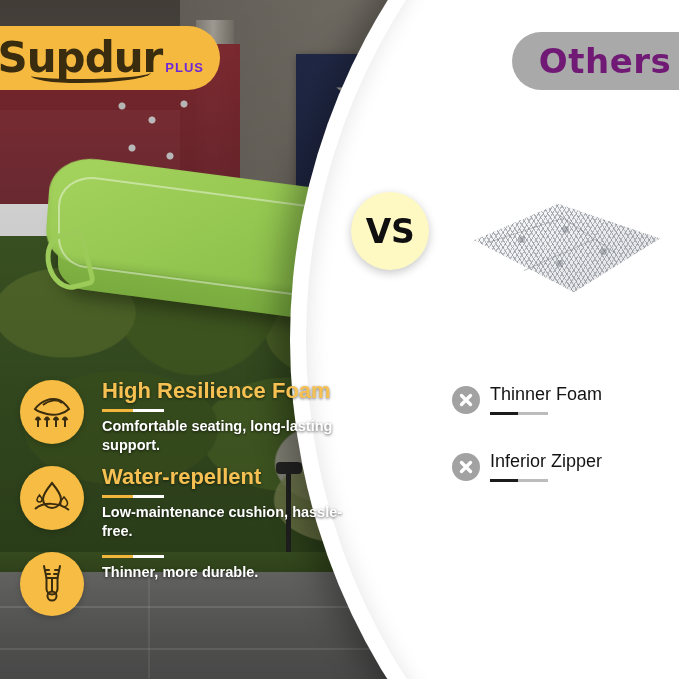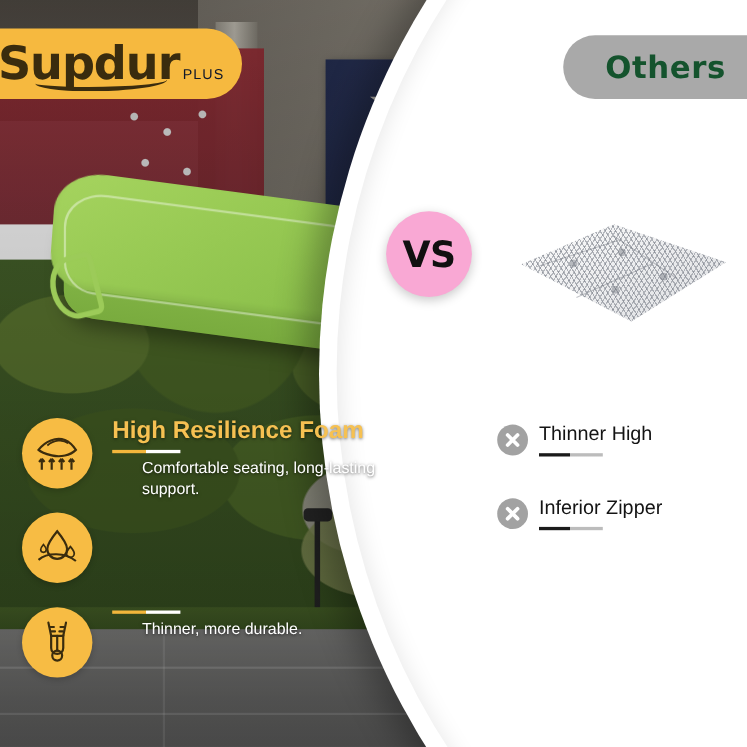--- a/index.html
+++ b/index.html
@@ -110,36 +110,36 @@
     box-shadow:inset 16px 0 22px -14px rgba(0,0,0,.10);}
 
   
   .logo-pill{position:absolute;left:-34px;top:26px;width:254px;height:64px;
     background:#f6b93f;border-radius:0 34px 34px 0;
     display:flex;align-items:center;justify-content:flex-end;
     padding-right:16px;box-sizing:border-box;}
   .logo-mark{position:relative;display:flex;align-items:baseline;}
   .logo-word{font-size:42px;font-weight:bold;color:#3a2c0e;letter-spacing:-1px;
     font-family:"DejaVu Sans", sans-serif;line-height:1;}
-  .logo-plus{font-size:13px;font-weight:normal;color:#0f172a;letter-spacing:1px;
+  .logo-plus{font-size:13px;font-weight:bold;color:#6d28d9;letter-spacing:1px;
     margin-left:3px;align-self:flex-end;margin-bottom:4px;}
   .logo-swoosh{position:absolute;left:34px;bottom:-4px;width:120px;height:14px;
     border-bottom:4px solid #3a2c0e;border-radius:0 0 60% 40%;}
 
   
   .others-pill{position:absolute;left:512px;top:32px;width:200px;height:58px;
     background:#a9a9a9;border-radius:30px 0 0 30px;
     display:flex;align-items:center;justify-content:center;
     padding-right:14px;box-sizing:border-box;}
-  .others-text{font-size:28px;font-weight:bold;color:#14532d;letter-spacing:.5px;
+  .others-text{font-size:34px;font-weight:bold;color:#701a75;letter-spacing:.5px;
     font-family:"DejaVu Sans", sans-serif;}
 
   
   .vs-badge{position:absolute;left:351px;top:192px;width:78px;height:78px;
-    border-radius:50%;background:#f9a8d4;display:flex;align-items:center;justify-content:center;
+    border-radius:50%;background:#fef9c3;display:flex;align-items:center;justify-content:center;
     box-shadow:0 3px 10px rgba(0,0,0,.22);z-index:6;}
   .vs-text{font-size:33px;font-weight:bold;color:#101010;letter-spacing:-.5px;
     font-family:"DejaVu Sans", sans-serif;}
 
   
   .cushion-other{position:absolute;left:458px;top:190px;width:210px;height:120px;z-index:4;}
   .co-body{position:absolute;left:4px;top:10px;width:200px;height:96px;
     background:
       repeating-linear-gradient(58deg, rgba(120,125,135,.55) 0 1px, transparent 1px 4px),
       repeating-linear-gradient(-58deg, rgba(120,125,135,.5) 0 1px, transparent 1px 4px),
@@ -153,22 +153,22 @@
   .features{position:absolute;left:20px;top:378px;width:340px;z-index:5;}
   .feature{position:relative;height:86px;}
   .f-icon{position:absolute;left:0;top:2px;width:64px;height:64px;border-radius:50%;
     background:#f7bc44;display:flex;align-items:center;justify-content:center;
     box-shadow:0 2px 6px rgba(0,0,0,.2);}
   .f-body{position:absolute;left:82px;top:0;right:0;}
   .f-title{font-size:22px;font-weight:bold;color:#f6c152;line-height:1.2;
     text-shadow:0 1px 3px rgba(0,0,0,.55);font-family:"Liberation Sans",sans-serif;}
   .f-rule{width:62px;height:3px;margin:5px 0 5px 0;
     background:linear-gradient(90deg,#f3b63c 0 50%,#ffffff 50% 100%);}
-  .f-sub{font-size:14.5px;color:#ffffff;font-weight:400;line-height:1.25;
-    text-shadow:0 1px 3px rgba(0,0,0,.65);margin-left:27px;}
+  .f-sub{font-size:14.5px;color:#ffffff;font-weight:700;line-height:1.25;
+    text-shadow:0 1px 3px rgba(0,0,0,.65);}
 
   
   .cons{position:absolute;left:452px;top:386px;width:226px;z-index:5;}
   .con{position:relative;height:67px;}
   .c-icon{position:absolute;left:0;top:0;width:28px;height:28px;border-radius:50%;
     background:#a2a2a2;display:flex;align-items:center;justify-content:center;}
   .c-body{position:absolute;left:38px;top:-3px;right:0;}
   .c-title{font-size:18px;color:#141414;font-weight:500;line-height:1.25;
     white-space:nowrap;font-family:"Liberation Sans",sans-serif;}
   .c-rule{width:58px;height:3px;margin-top:6px;
@@ -277,20 +277,25 @@
     </div>
 
     <div class="feature">
       <div class="f-icon">
         <svg width="42" height="40" viewBox="0 0 42 40">
           <path d="M21 5 C21 5, 12 16, 12 21 A9 9 0 0 0 30 21 C30 16, 21 5, 21 5 Z" fill="none" stroke="#3a2c0e" stroke-width="2"></path>
           <path d="M33 19 C33 19, 29.5 23, 29.5 25.2 A3.5 3.5 0 0 0 36.5 25.2 C36.5 23, 33 19, 33 19 Z" fill="none" stroke="#3a2c0e" stroke-width="1.6"></path>
           <path d="M8.5 17 C8.5 17, 6 20, 6 21.6 A2.5 2.5 0 0 0 11 21.6 C11 20, 8.5 17, 8.5 17 Z" fill="none" stroke="#3a2c0e" stroke-width="1.5"></path>
           <path d="M4 31 C12 24, 28 24, 38 32" fill="none" stroke="#3a2c0e" stroke-width="2"></path>
         </svg>
+      </div>
+      <div class="f-body">
+        <div class="f-title">Water-repellent</div>
+        <div class="f-rule"></div>
+        <div class="f-sub">Low-maintenance cushion, hassle-free.</div>
       </div>
     </div>
 
     <div class="feature">
       <div class="f-icon">
         <svg width="38" height="42" viewBox="0 0 38 42">
           <g stroke="#3a2c0e" stroke-width="2" fill="none" stroke-linecap="round">
             <path d="M11 3 L13.5 15"></path>
             <path d="M27 3 L24.5 15"></path>
             <path d="M13 7 L16 7 M14 11 L17 11"></path>
@@ -312,21 +317,21 @@
 
   <div class="cons">
 
     <div class="con">
       <div class="c-icon">
         <svg width="18" height="18" viewBox="0 0 18 18">
           <path d="M4.5 4.5 L13.5 13.5 M13.5 4.5 L4.5 13.5" stroke="#ffffff" stroke-width="3.4" stroke-linecap="round"></path>
         </svg>
       </div>
       <div class="c-body">
-        <div class="c-title">Thinner High</div>
+        <div class="c-title">Thinner Foam</div>
         <div class="c-rule"></div>
       </div>
     </div>
 
 
     <div class="con">
       <div class="c-icon">
         <svg width="18" height="18" viewBox="0 0 18 18">
           <path d="M4.5 4.5 L13.5 13.5 M13.5 4.5 L4.5 13.5" stroke="#ffffff" stroke-width="3.4" stroke-linecap="round"></path>
         </svg>

